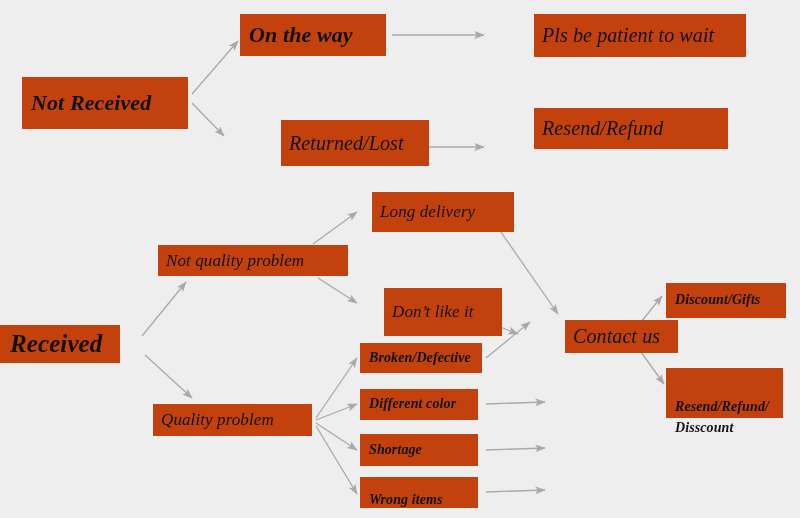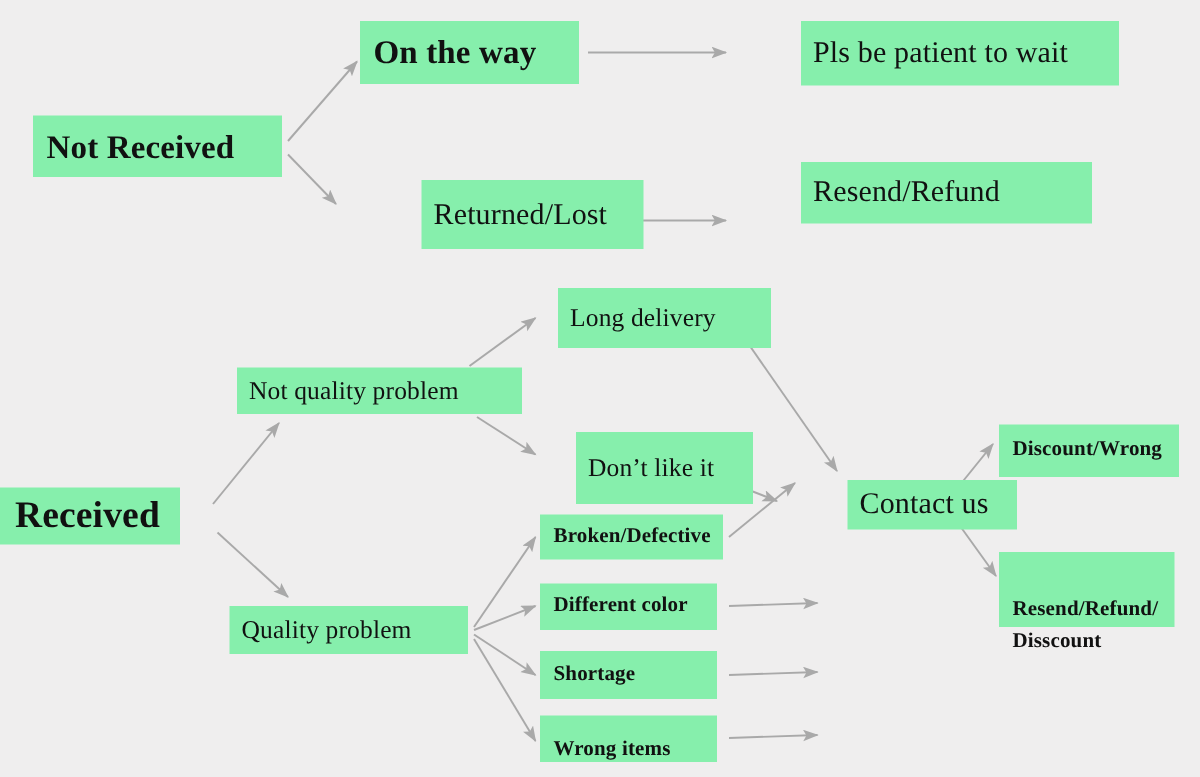--- a/index.html
+++ b/index.html
@@ -18,28 +18,29 @@
   svg.edges {
     position: absolute;
     left: 0;
     top: 0;
     width: 800px;
     height: 518px;
     pointer-events: none;
   }
   .node {
     position: absolute;
-    background: #86efac;
+    background: #c2410c;
     color: #111111;
     display: flex;
     align-items: center;
     box-sizing: border-box;
     line-height: 1.05;
     white-space: pre-line;
     letter-spacing: 0.1px;
+    font-style: italic;
   }
   .n-size-xl { font-size: 25px; font-weight: 700; padding-left: 10px; }
   .n-size-lg { font-size: 22px; font-weight: 700; padding-left: 9px; }
   .n-size-md { font-size: 20px; font-weight: 400; padding-left: 8px; margin-left: 44px; }
   .n-size-sm { font-size: 17px; font-weight: 400; padding-left: 8px; }
   .n-size-xs { font-size: 14px; font-weight: 700; padding-left: 9px; }
   .n-multiline {
     display: block;
     padding-top: 6px;
     line-height: 1.55;
@@ -90,21 +91,21 @@
       <line x1="486" y1="450" x2="545" y2="448"></line>
 
       <line x1="486" y1="492" x2="545" y2="490"></line>
 
       <line x1="641" y1="322" x2="662" y2="296"></line>
 
       <line x1="641" y1="352" x2="664" y2="384"></line>
     </g>
   </svg>
 
-  <div class="node n-size-lg" style="left:22px; top:77px; width:166px; height:41px;text-align:center;">
+  <div class="node n-size-lg" style="left:22px; top:77px; width:166px; height:52px;text-align:center;">
     <span>Not Received</span>
   </div>
 
   <div class="node n-size-lg" style="left:240px; top:14px; width:146px; height:42px;">
     <span>On the way</span>
   </div>
 
   <div class="node n-size-md" style="left:490px; top:14px; width:212px; height:43px;">
     <span>Pls be patient to wait</span>
   </div>
@@ -151,21 +152,21 @@
 
   <div class="node n-size-xs" style="left:360px; top:477px; width:118px; height:31px;align-items:flex-end;">
     <span>Wrong items</span>
   </div>
 
   <div class="node n-size-md" style="left:521px; top:320px; width:113px; height:33px;">
     <span>Contact us</span>
   </div>
 
   <div class="node n-size-xs" style="left:666px; top:283px; width:120px; height:35px;">
-    <span>Discount/Wrong</span>
+    <span>Discount/Gifts</span>
   </div>
 
   <div class="node n-size-xs n-multiline" style="left:666px; top:368px; width:117px; height:50px;">
     <span>Resend/Refund/
 Disscount</span>
   </div>
 
 </div>
 
 </body></html>

